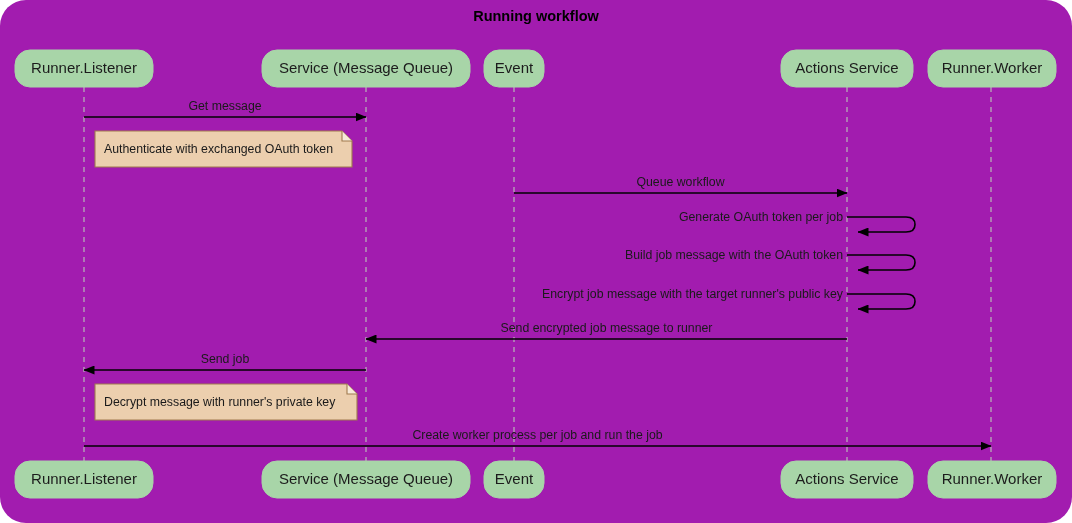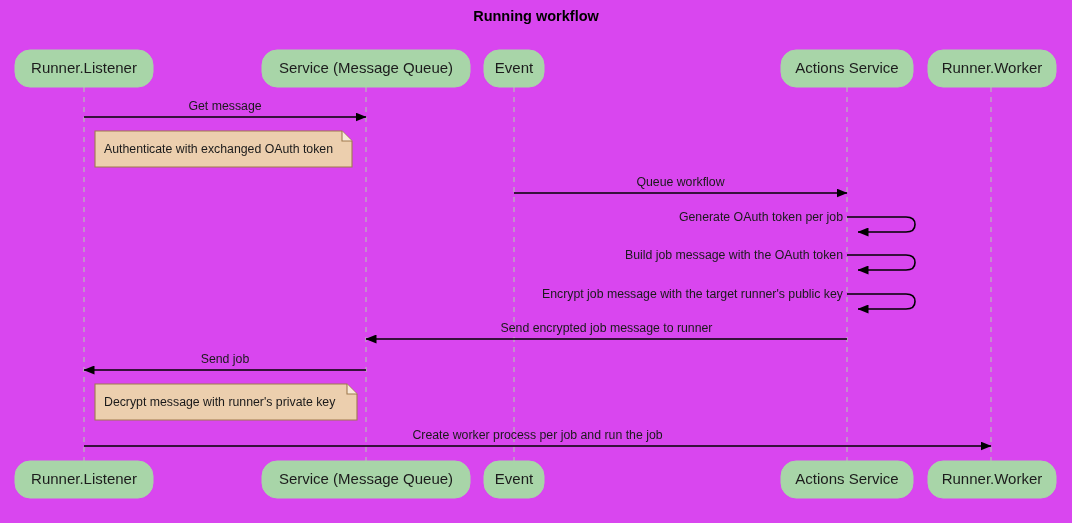--- a/index.html
+++ b/index.html
@@ -8,22 +8,23 @@
     background: #ffffff;
   }
   body {
     font-family: "Liberation Sans", sans-serif;
     -webkit-font-smoothing: antialiased;
   }
   #canvas {
     position: relative;
     width: 1072px;
     height: 523px;
-    background: #d946ef;
+    background: #a21caf;
     overflow: hidden;
+    border-radius: 26px;
   }
   #diagram-svg {
     position: absolute;
     left: 0;
     top: 0;
     width: 1072px;
     height: 523px;
   }
   .diagram-title {
     font-size: 14.5px;

